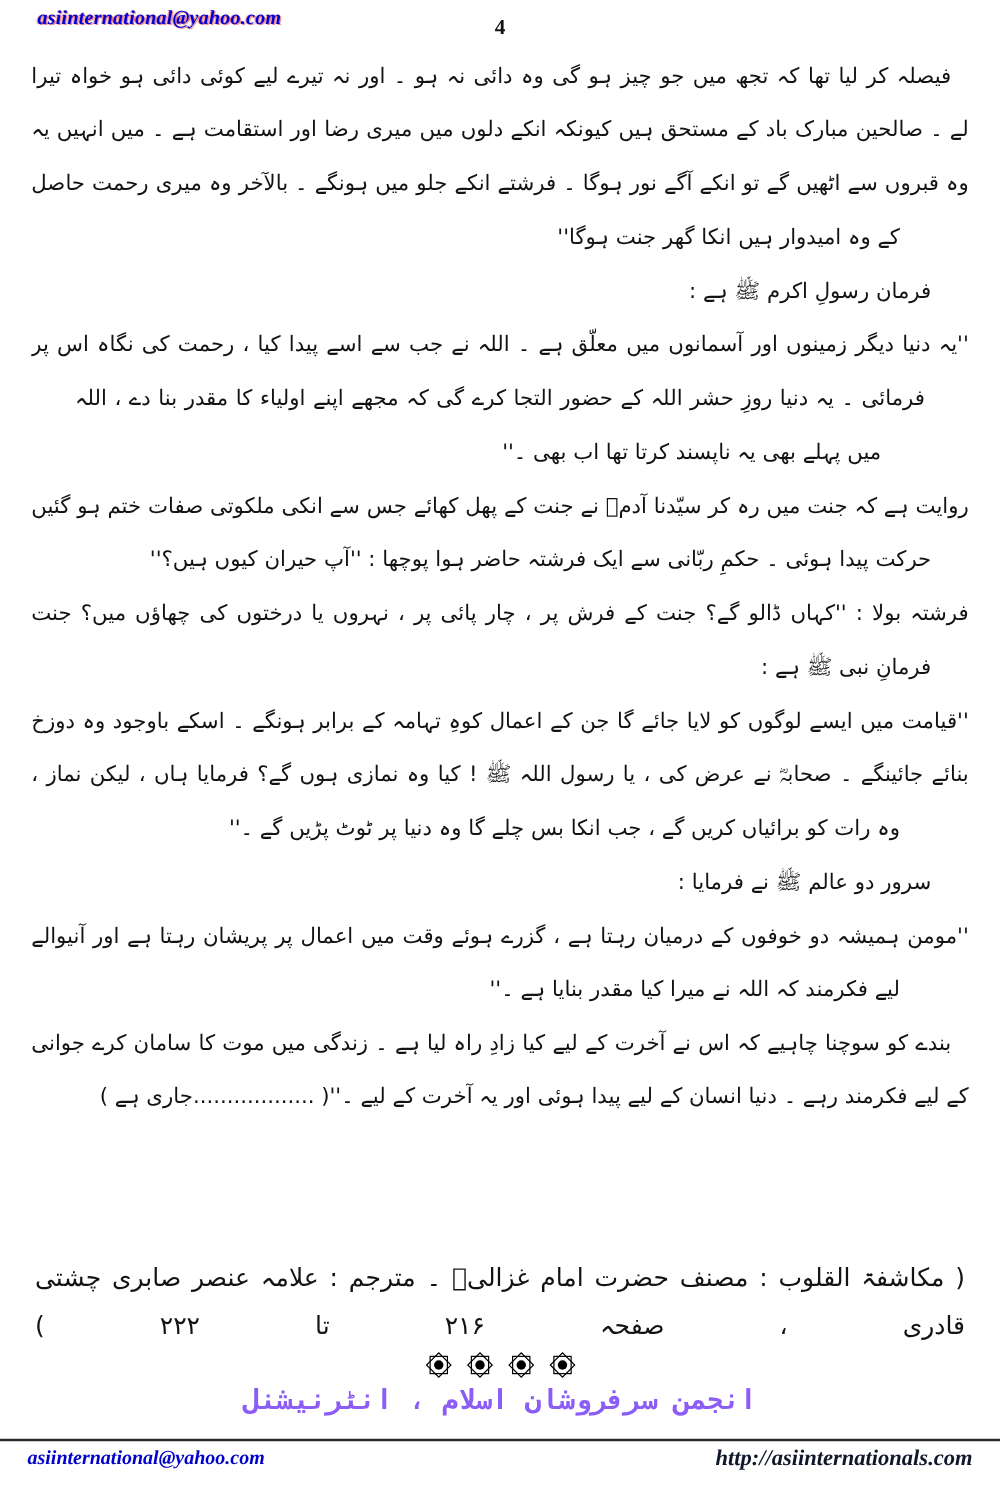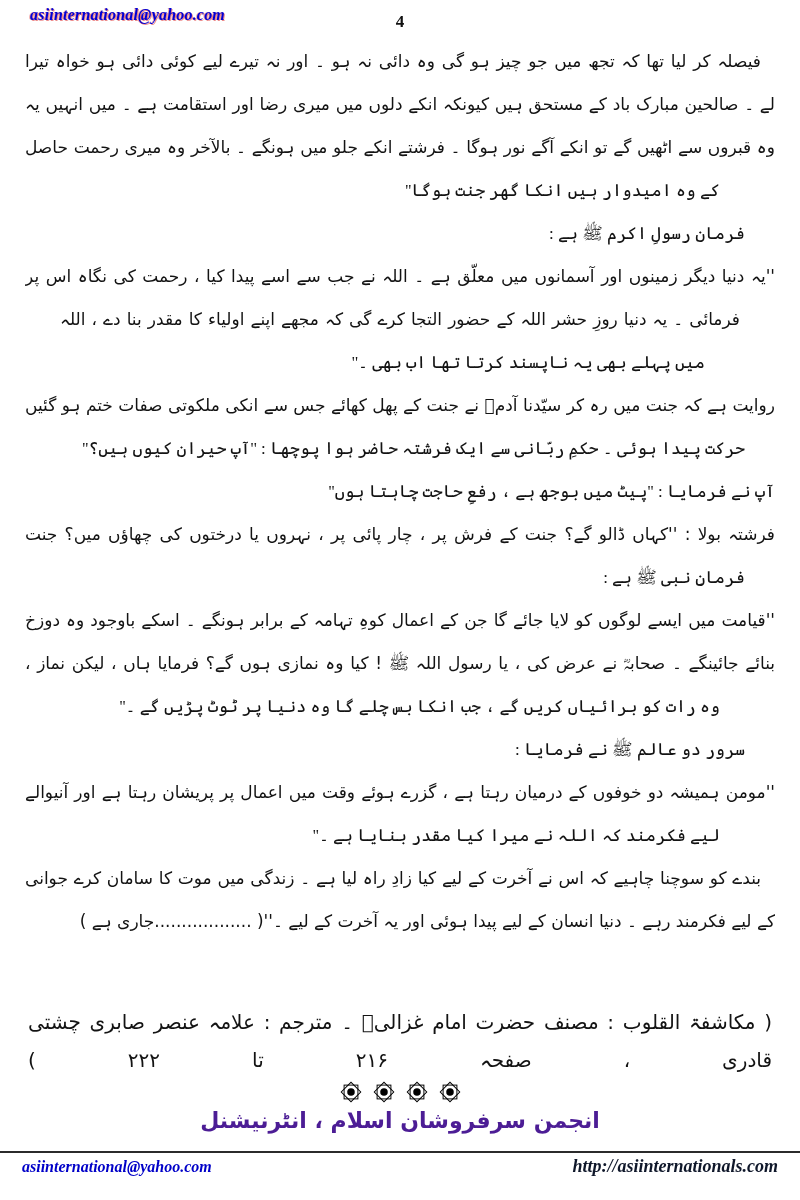--- a/index.html
+++ b/index.html
@@ -29,21 +29,21 @@
   }
   
   .body-text {
     position: absolute; top: 40px; left: 25px; right: 25px;
     direction: rtl;
     font-size: 17px;
     color: #131313;
   }
   .bl { height: 43px; line-height: 43px; white-space: nowrap; overflow: hidden; }
   .just { text-align: justify; text-align-last: justify; white-space: normal; }
-  .right { text-align: right; font-family: Liberation Serif, serif; }
+  .right { text-align: right; }
   .first { padding-right: 14px; }
   .pads  { padding-left: 35px; padding-right: 35px; }
   .pr30 { padding-right: 30px; }
   .pr55 { padding-right: 55px; }
   .pr70 { padding-right: 70px; }
   .lastline {
     display: flex; flex-direction: row; justify-content: space-between;
     padding-left: 228px;
   }
   
@@ -56,22 +56,23 @@
   }
   
   .stars {
     position: absolute; top: 1080px; left: 0; width: 100%;
     display: flex; justify-content: center; gap: 9px;
   }
   .star { width: 24px; height: 24px; display: inline-block; }
   .org-title {
     position: absolute; top: 1108px; left: 0; width: 100%;
     direction: rtl; text-align: center;
-    font-weight: bold; font-size: 22px; color: #4c1d95;
+    font-weight: bold; font-size: 22px; color: #8b5cf6;
     letter-spacing: .5px;
+    font-family: Liberation Mono, monospace;
   }
   .foot-rule {
     position: absolute; top: 1151px; left: 0; width: 800px;
     border: none; border-top: 2px solid #2b2b2b; height: 0;
   }
   
   .ftr-email {
     position: absolute; top: 1158px; left: 22px;
     font-family: "Liberation Serif", serif;
     font-style: italic; font-weight: bold;
@@ -94,21 +95,20 @@
   <div class="bl just first">فیصلہ کر لیا تھا کہ تجھ میں جو چیز ہو گی وہ دائی نہ ہو ۔ اور نہ تیرے لیے کوئی دائی ہو خواہ تیرا چاہنے والا کتنے ہی بخل سے کام</div>
   <div class="bl just">لے ۔ صالحین مبارک باد کے مستحق ہیں کیونکہ انکے دلوں میں میری رضا اور استقامت ہے ۔ میں انہیں یہ جزا دونگا کہ جب</div>
   <div class="bl just">وہ قبروں سے اٹھیں گے تو انکے آگے نور ہوگا ۔ فرشتے انکے جلو میں ہونگے ۔ بالآخر وہ میری رحمت حاصل کر لیں گے ۔ جس</div>
   <div class="bl right pr55">کے وہ امیدوار ہیں انکا گھر جنت ہوگا''</div>
   <div class="bl right pr30">فرمان رسولِ اکرم ﷺ ہے :</div>
   <div class="bl just">''یہ دنیا دیگر زمینوں اور آسمانوں میں معلّق ہے ۔ اللہ نے جب سے اسے پیدا کیا ، رحمت کی نگاہ اس پر نہیں</div>
   <div class="bl just pads">فرمائی ۔ یہ دنیا روزِ حشر اللہ کے حضور التجا کرے گی کہ مجھے اپنے اولیاء کا مقدر بنا دے ، اللہ تعالٰی فرمائیگا کہ</div>
   <div class="bl right pr70">میں پہلے بھی یہ ناپسند کرتا تھا اب بھی ۔''</div>
   <div class="bl just">روایت ہے کہ جنت میں رہ کر سیّدنا آدمؑ نے جنت کے پھل کھائے جس سے انکی ملکوتی صفات ختم ہو گئیں اور ان کے معدہ میں</div>
   <div class="bl right pr30">حرکت پیدا ہوئی ۔ حکمِ ربّانی سے ایک فرشتہ حاضر ہوا پوچھا : ''آپ حیران کیوں ہیں؟''</div>
-  <div class="bl right">آپ نے فرمایا : ''پیٹ میں بوجھ ہے ، رفعِ حاجت چاہتا ہوں''</div>
   <div class="bl just">فرشتہ بولا : ''کہاں ڈالو گے؟ جنت کے فرش پر ، چار پائی پر ، نہروں یا درختوں کی چھاؤں میں؟ جنت اسکے لیے موزوں نہیں ۔''</div>
   <div class="bl right pr30">فرمانِ نبی ﷺ ہے :</div>
   <div class="bl just">''قیامت میں ایسے لوگوں کو لایا جائے گا جن کے اعمال کوہِ تہامہ کے برابر ہونگے ۔ اسکے باوجود وہ دوزخ کا ایندھن</div>
   <div class="bl just">بنائے جائینگے ۔ صحابہؓ نے عرض کی ، یا رسول اللہ ﷺ ! کیا وہ نمازی ہوں گے؟ فرمایا ہاں ، لیکن نماز ، روزہ کے باوجود</div>
   <div class="bl right pr55">وہ رات کو برائیاں کریں گے ، جب انکا بس چلے گا وہ دنیا پر ٹوٹ پڑیں گے ۔''</div>
   <div class="bl right pr30">سرور دو عالم ﷺ نے فرمایا :</div>
   <div class="bl just">''مومن ہمیشہ دو خوفوں کے درمیان رہتا ہے ، گزرے ہوئے وقت میں اعمال پر پریشان رہتا ہے اور آنیوالے وقت کے</div>
   <div class="bl right pr55">لیے فکرمند کہ اللہ نے میرا کیا مقدر بنایا ہے ۔''</div>
   <div class="bl just first">بندے کو سوچنا چاہیے کہ اس نے آخرت کے لیے کیا زادِ راہ لیا ہے ۔ زندگی میں موت کا سامان کرے جوانی میں بڑھاپے</div>
   <div class="bl lastline">

